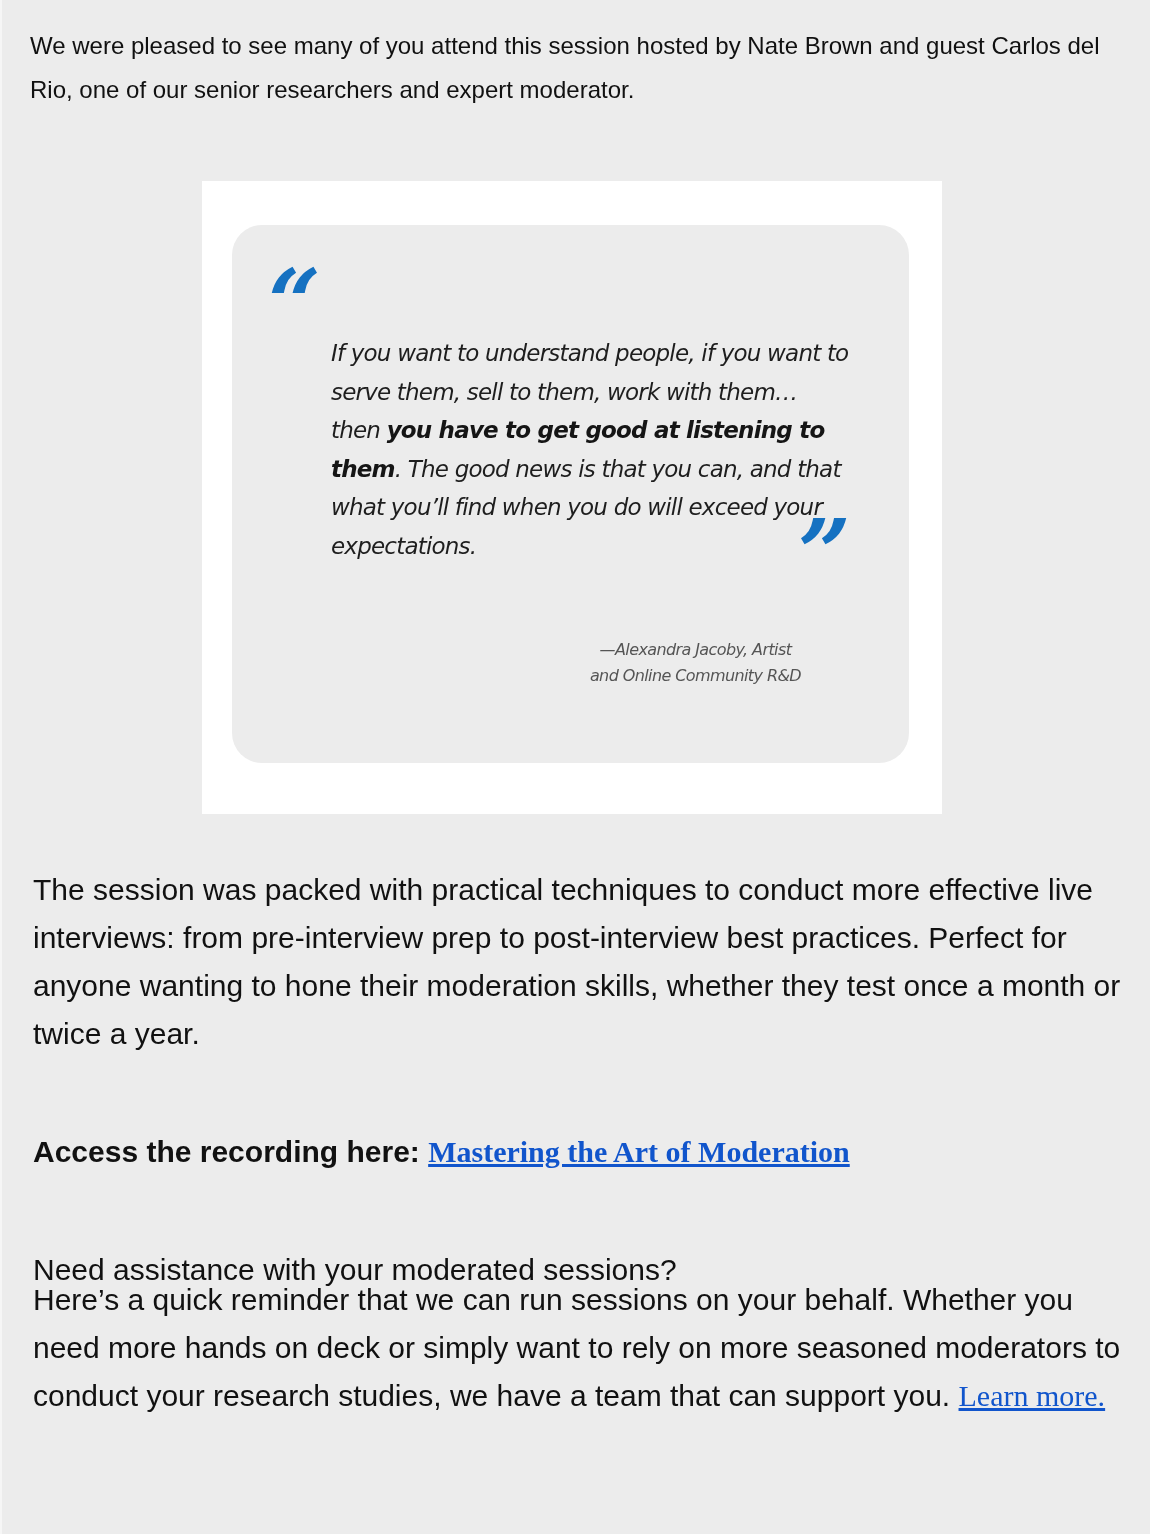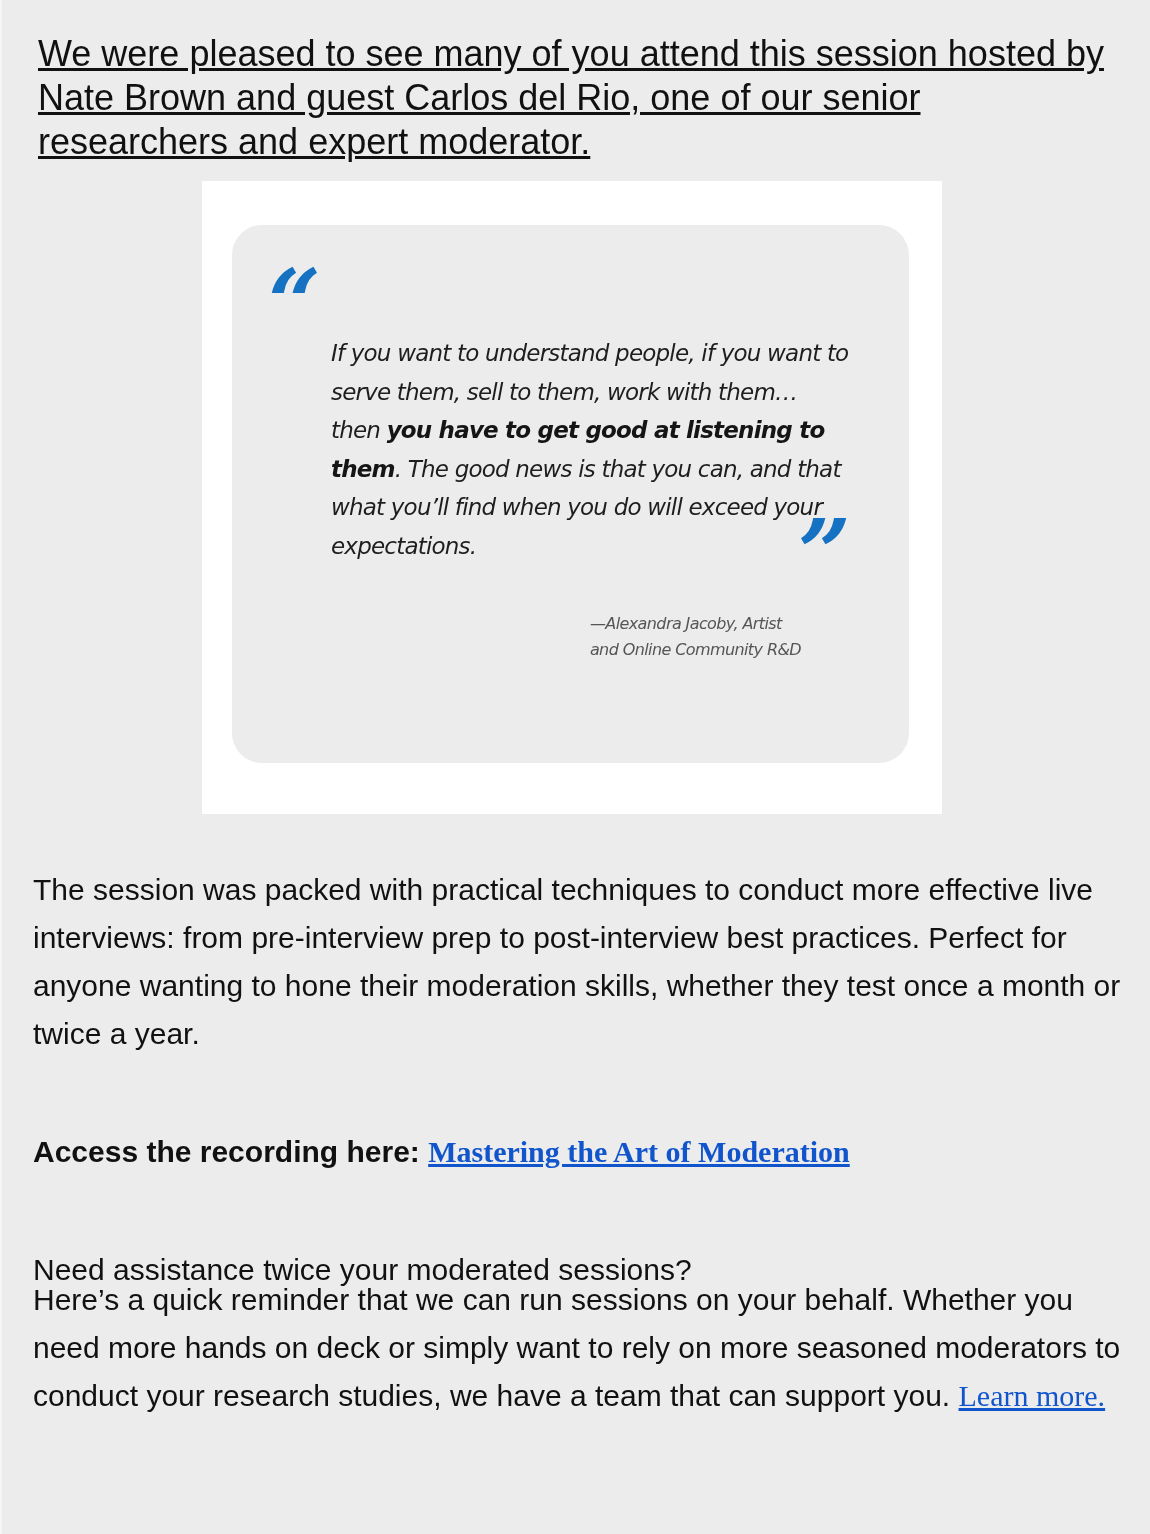--- a/index.html
+++ b/index.html
@@ -25,24 +25,23 @@
       position: absolute;
       left: 22px;
       top: 0;
       width: 1100px;
     }
     .intro {
       position: absolute;
       top: 16px;
       left: 0;
       width: 1080px;
-      font-size: 36px;
+      font-size: 24px;
       line-height: 44px;
-      margin: 16px;
-      text-decoration: underline;
+      margin: 8px;
     }
     .quote-frame {
       position: absolute;
       top: 181px;
       left: 180px;
       width: 740px;
       height: 633px;
       background: #ffffff;
     }
     .quote-card {
@@ -91,22 +90,22 @@
       letter-spacing: -0.8px;
       margin: 12px;
     }
     .quote-text b {
       font-weight: bold;
       color: #151515;
     }
     .attribution {
       position: absolute;
       right: 108px;
-      top: 386px;
-      text-align: left;
+      top: 412px;
+      text-align: center;
       font-family: "DejaVu Sans", sans-serif;
       font-style: italic;
       font-size: 16px;
       line-height: 26px;
       color: #555555;
       letter-spacing: -0.6px;
     }
     .para {
       position: absolute;
       left: 0;
@@ -144,17 +143,17 @@
         <div>—Alexandra Jacoby, Artist</div>
         <div>and Online Community R&amp;D</div>
       </div>
     </div>
   </div>
 
   <p class="para p-session">The session was packed with practical techniques to conduct more effective live interviews: from pre-interview prep to post-interview best practices. Perfect for anyone wanting to hone their moderation skills, whether they test once a month or twice a year.</p>
 
   <p class="para p-access"><span>Access the recording here: </span><a class="link" href="#">Mastering the Art of Moderation</a></p>
 
-  <p class="para p-need">Need assistance twice your moderated sessions?</p>
+  <p class="para p-need">Need assistance with your moderated sessions?</p>
 
   <p class="para p-reminder"><span>Here’s a quick reminder that we can run sessions on your behalf. Whether you need more hands on deck or simply want to rely on more seasoned moderators to conduct your research studies, we have a team that can support you. </span><a class="link" href="#">Learn more.</a></p>
 
 </div>
 
 </body></html>

